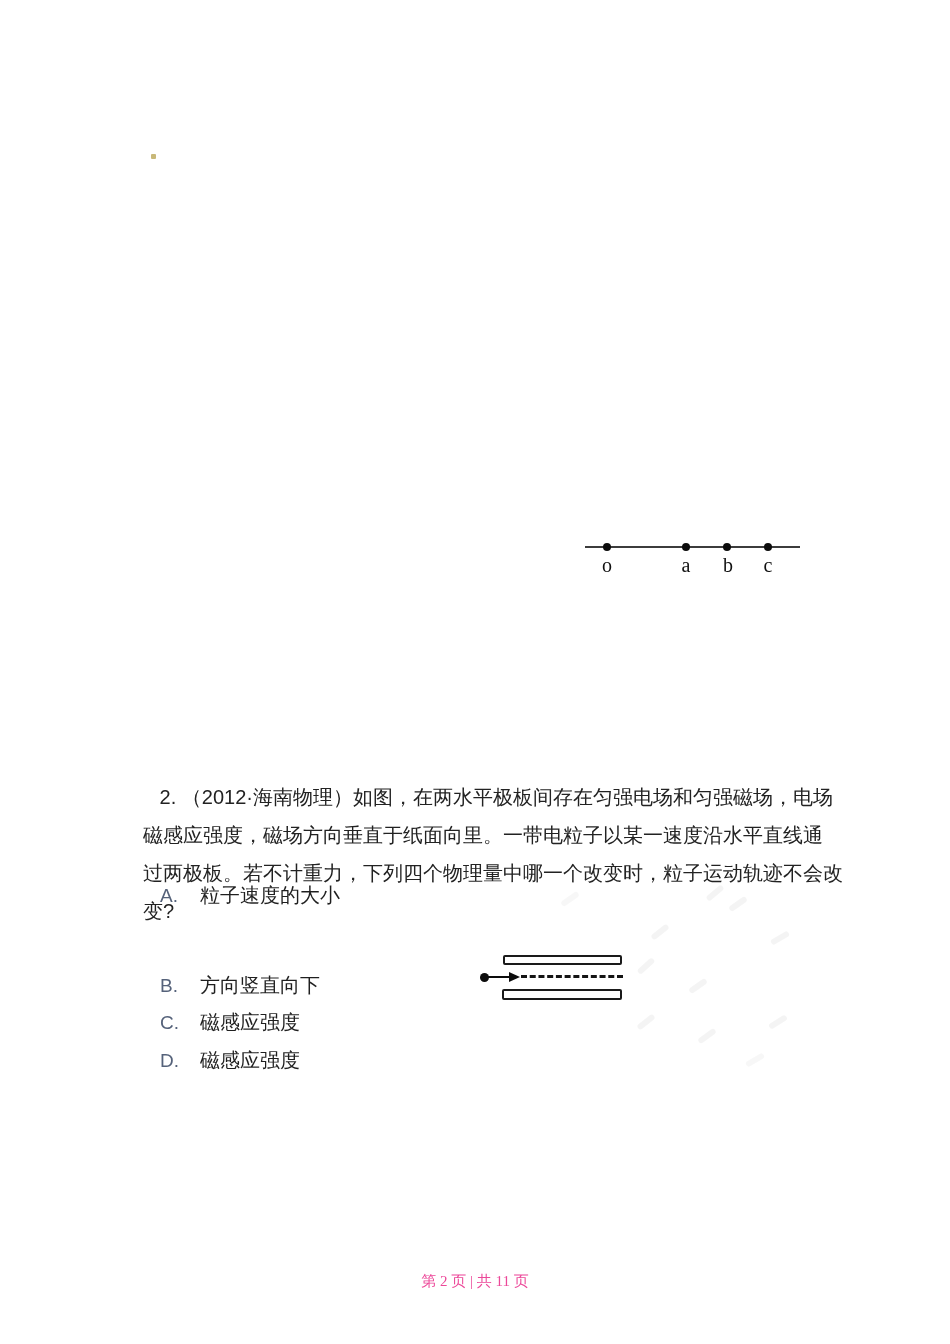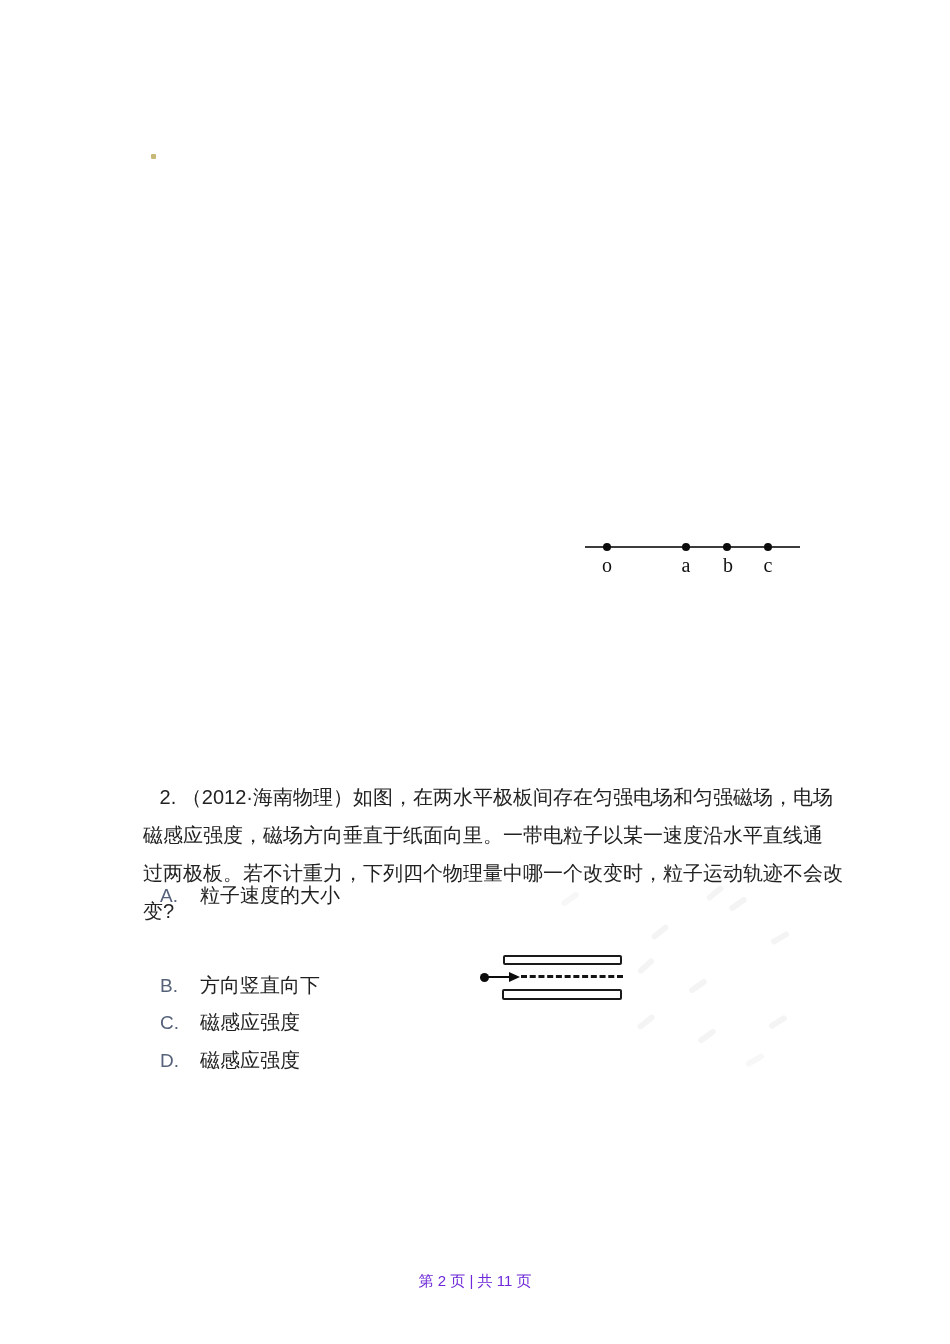--- a/index.html
+++ b/index.html
@@ -124,23 +124,23 @@
     background: rgba(0,0,0,0.045);
     border-radius: 3px;
   }
 
   
   .footer {
     position: absolute;
     left: 0; top: 1272px;
     width: 950px;
     text-align: center;
-    font-family: Liberation Sans, sans-serif;
+    font-family: Liberation Serif, serif;
     font-size: 15px;
-    color: #6d28d9;
+    color: #ec4899;
   }
 </style>
 </head>
 <body>
 
 <div class="page">
 
   <div class="scan-dot"></div>
 
   <div class="axis-fig">

